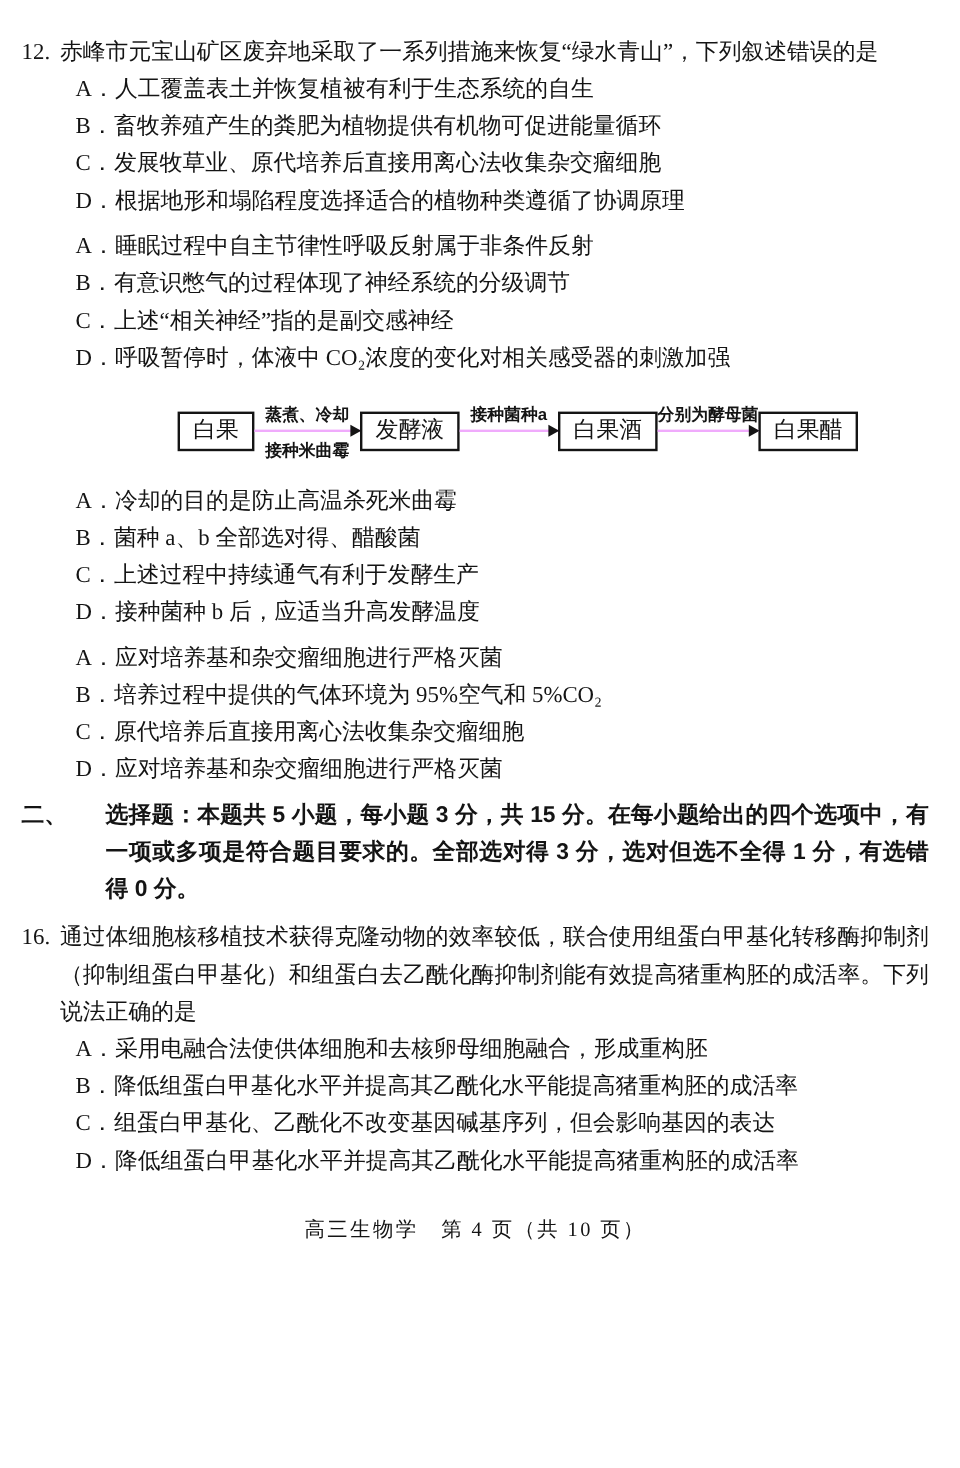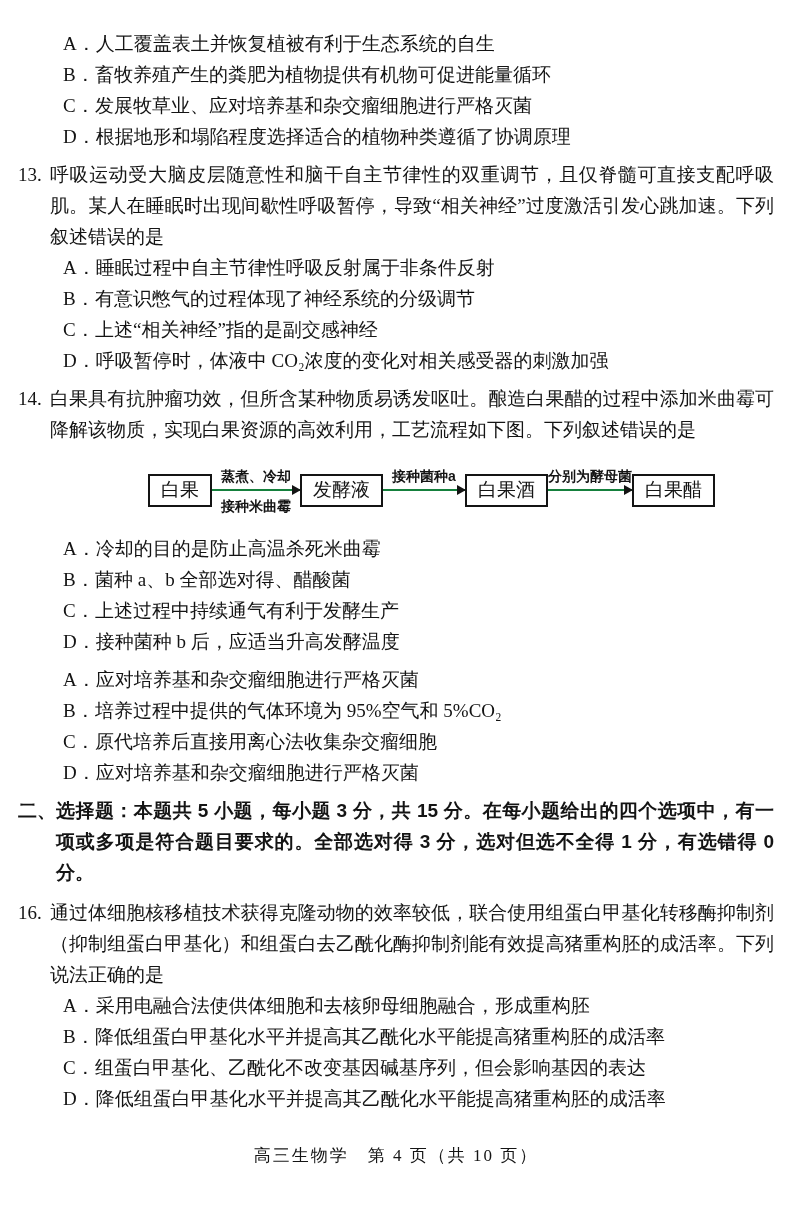--- a/index.html
+++ b/index.html
@@ -33,39 +33,39 @@
   .opt-text { flex: 1; }
 
   
   .section-row {
     display: flex;
     font-family: "Liberation Sans", "DejaVu Sans", sans-serif;
     font-weight: bold;
     margin-bottom: 9px;
   }
   .section-row .q-num { flex: 0 0 34px; }
-  .section-row .q-stem { flex: 1; text-align: justify; }
+  .section-row .q-stem { flex: 1; text-align: justify; margin-left: 32px; }
 
   
   .flow {
     display: flex;
     align-items: center;
     margin: 14px 0 12px 130px;
     height: 62px;
   }
   .fbox {
     border: 2px solid #141414;
     padding: 1px 11px 2px 11px;
     white-space: nowrap;
     line-height: 26px;
   }
   .farrow {
     position: relative;
     height: 2px;
-    background: #15803d;
+    background: #f0abfc;
   }
   .farrow.a1 { width: 88px; }
   .farrow.a2 { width: 82px; }
   .farrow.a3 { width: 84px; }
   .farrow::after {
     content: "";
     position: absolute;
     right: -1px;
     top: -4px;
     width: 0; height: 0;
@@ -90,45 +90,45 @@
     margin-top: 26px;
     text-align: center;
     font-size: 17px;
     letter-spacing: 2px;
   }
 </style>
 </head>
 <body>
 
 <div class="question">
+  <div class="stem-row">
+    <span class="q-num">12.</span>
+    <span class="q-stem">赤峰市元宝山矿区废弃地采取了一系列措施来恢复“绿水青山”，下列叙述错误的是</span>
+  </div>
   <div class="options">
     <div class="option">
       <span class="opt-label">A．</span>
       <span class="opt-text">人工覆盖表土并恢复植被有利于生态系统的自生</span>
     </div>
     <div class="option">
       <span class="opt-label">B．</span>
       <span class="opt-text">畜牧养殖产生的粪肥为植物提供有机物可促进能量循环</span>
     </div>
     <div class="option">
       <span class="opt-label">C．</span>
-      <span class="opt-text">发展牧草业、应对培养基和杂交瘤细胞进行严格灭菌</span>
+      <span class="opt-text">发展牧草业、原代培养后直接用离心法收集杂交瘤细胞</span>
     </div>
     <div class="option">
       <span class="opt-label">D．</span>
       <span class="opt-text">根据地形和塌陷程度选择适合的植物种类遵循了协调原理</span>
     </div>
   </div>
 </div>
 
 <div class="question">
-  <div class="stem-row">
-    <span class="q-num">13.</span>
-    <span class="q-stem">呼吸运动受大脑皮层随意性和脑干自主节律性的双重调节，且仅脊髓可直接支配呼吸肌。某人在睡眠时出现间歇性呼吸暂停，导致“相关神经”过度激活引发心跳加速。下列叙述错误的是</span>
-  </div>
   <div class="options">
     <div class="option">
       <span class="opt-label">A．</span>
       <span class="opt-text">睡眠过程中自主节律性呼吸反射属于非条件反射</span>
     </div>
     <div class="option">
       <span class="opt-label">B．</span>
       <span class="opt-text">有意识憋气的过程体现了神经系统的分级调节</span>
     </div>
     <div class="option">
@@ -136,24 +136,20 @@
       <span class="opt-text">上述“相关神经”指的是副交感神经</span>
     </div>
     <div class="option">
       <span class="opt-label">D．</span>
       <span class="opt-text">呼吸暂停时，体液中 CO₂浓度的变化对相关感受器的刺激加强</span>
     </div>
   </div>
 </div>
 
 <div class="question">
-  <div class="stem-row">
-    <span class="q-num">14.</span>
-    <span class="q-stem">白果具有抗肿瘤功效，但所含某种物质易诱发呕吐。酿造白果醋的过程中添加米曲霉可降解该物质，实现白果资源的高效利用，工艺流程如下图。下列叙述错误的是</span>
-  </div>
 
   <div class="flow">
     <div class="fbox">白果</div>
     <div class="farrow a1">
       <span class="flabel top">蒸煮、冷却</span>
       <span class="flabel bottom">接种米曲霉</span>
     </div>
     <div class="fbox">发酵液</div>
     <div class="farrow a2">
       <span class="flabel top">接种菌种a</span>

